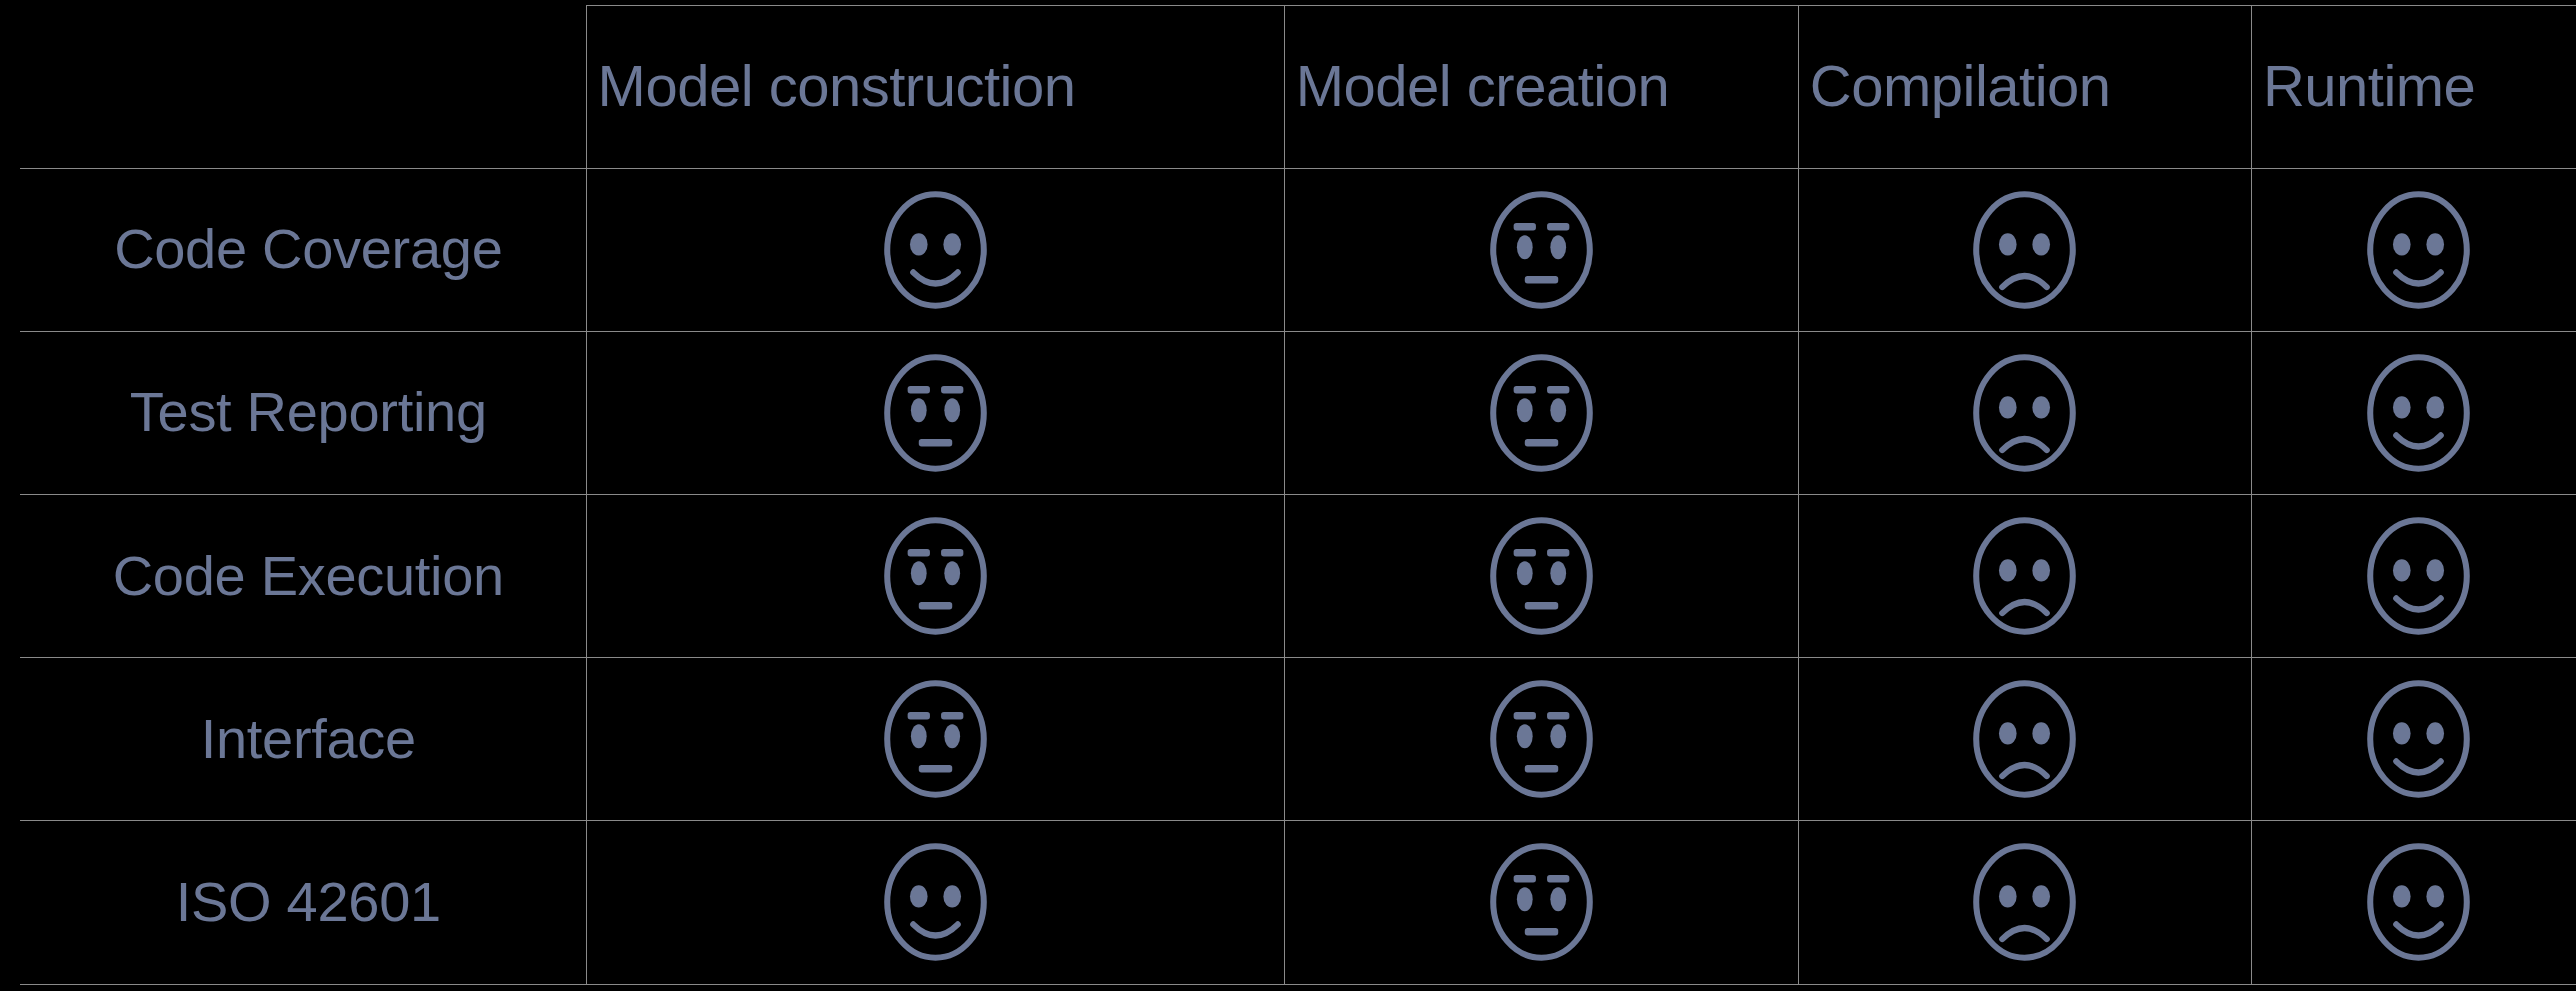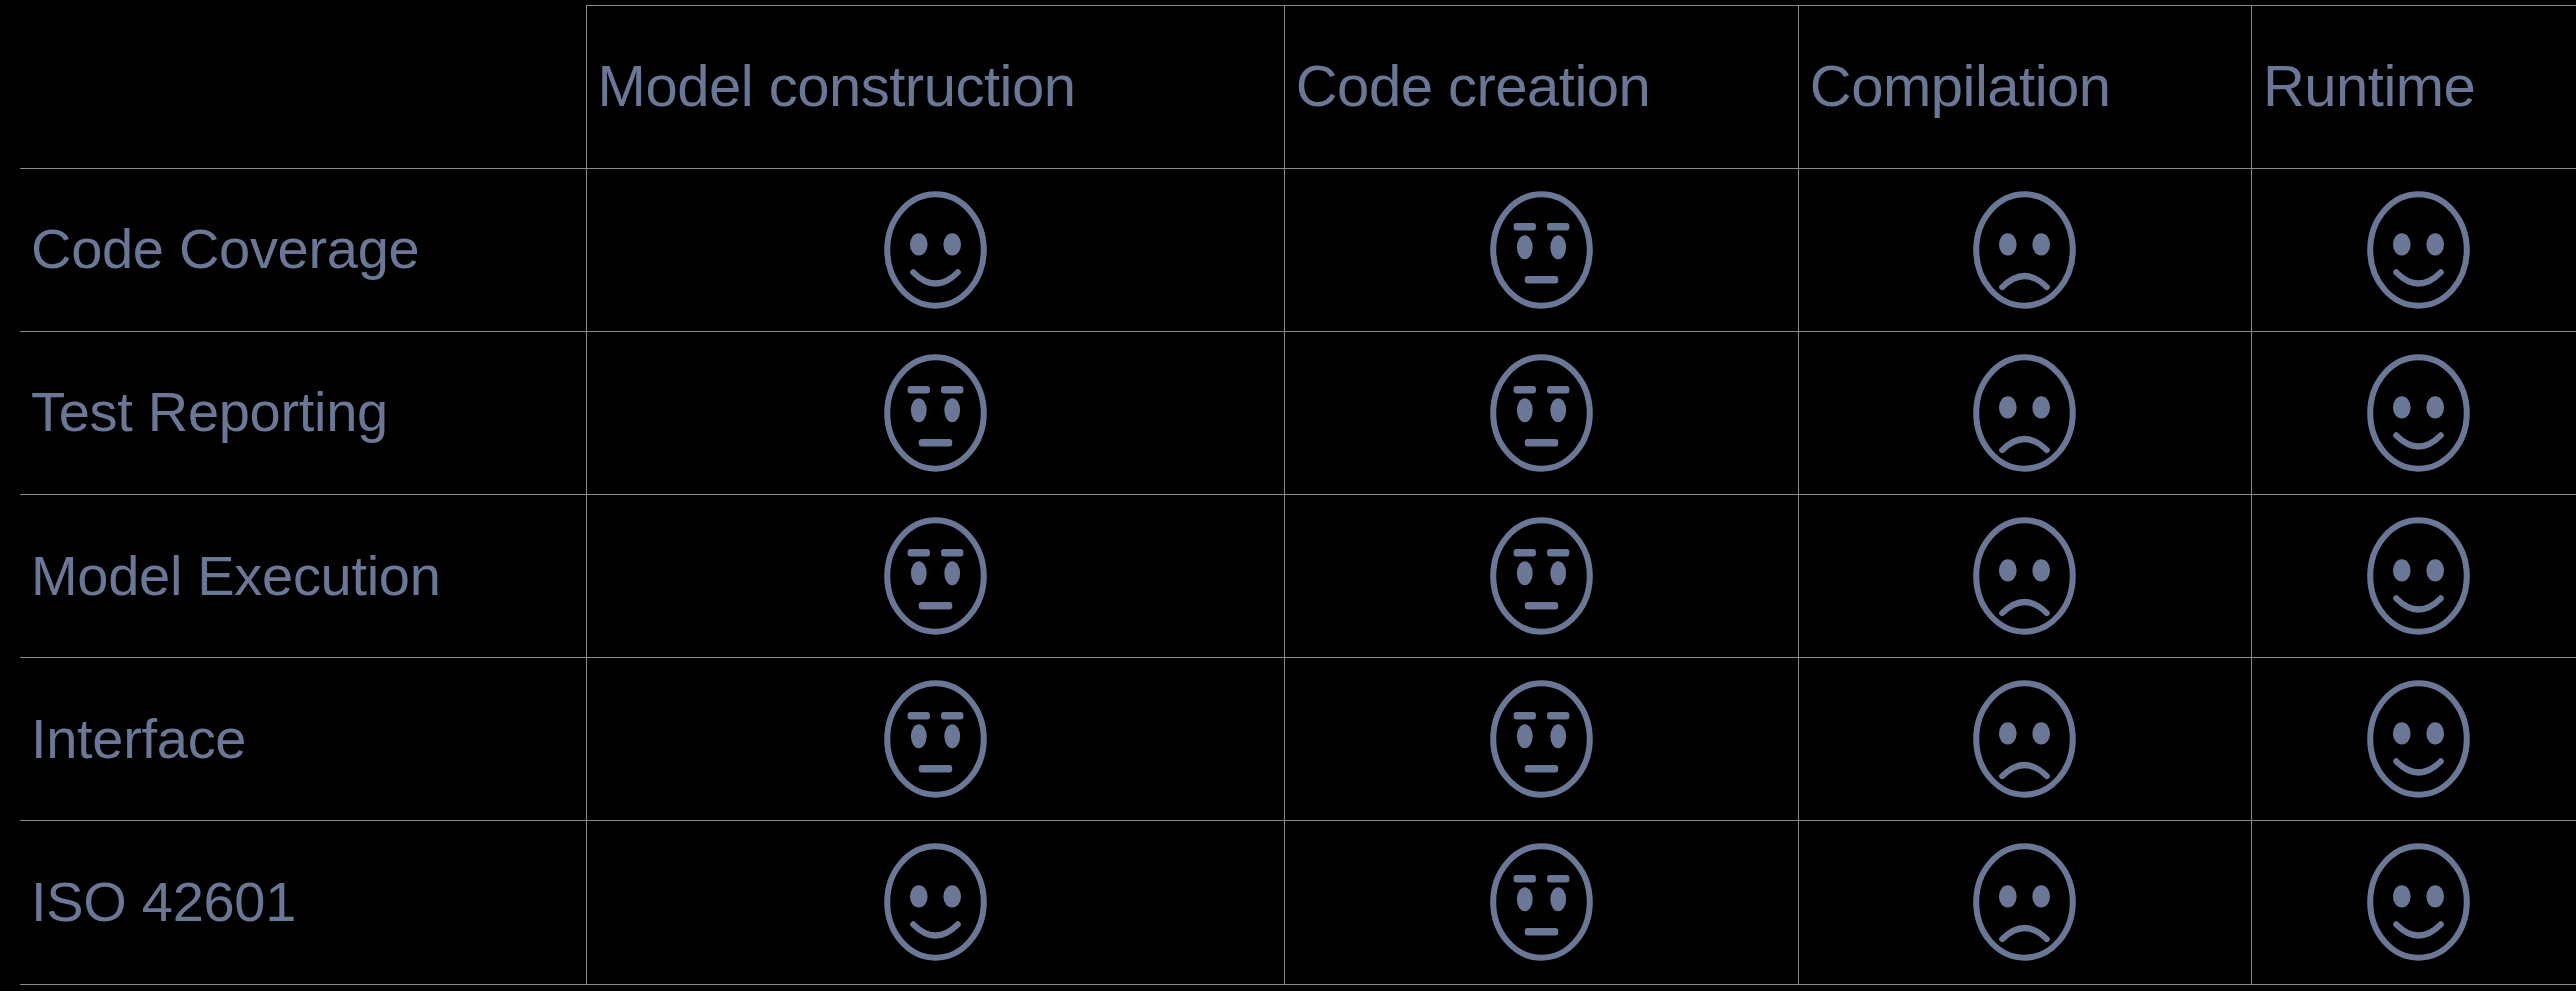--- a/index.html
+++ b/index.html
@@ -59,21 +59,21 @@
     padding-left: 11px;
     white-space: nowrap;
     letter-spacing: -0.5px;
   }
 
   td.row-head {
     color: #6b7796;
     font-size: 56px;
     line-height: 1.05;
     font-weight: 400;
-    text-align: left;
+    text-align: center;
     padding-left: 11px;
     white-space: nowrap;
     border-left: none;
     letter-spacing: -0.3px;
   }
 
   td.cell-icon {
     text-align: center;
   }
   .face-wrap {
@@ -112,21 +112,21 @@
       <col class="c-label">
         <col class="c-model">
         <col class="c-code">
         <col class="c-comp">
         <col class="c-run">
     </colgroup>
     <thead>
       <tr class="header-row">
         <td class="corner"></td>
         <td class="col-head">Model construction</td>
-        <td class="col-head">Code creation</td>
+        <td class="col-head">Model creation</td>
         <td class="col-head">Compilation</td>
         <td class="col-head">Runtime</td>
       </tr>
     </thead>
     <tbody>
       <tr class="data-row">
         <td class="row-head">Code Coverage</td>
         <td class="cell-icon">
             <span class="face-wrap">
               <svg class="face-svg" viewBox="0 0 128 140" xmlns="http://www.w3.org/2000/svg">
@@ -211,21 +211,21 @@
               <svg class="face-svg" viewBox="0 0 128 140" xmlns="http://www.w3.org/2000/svg">
                 <ellipse class="stroke" cx="64" cy="70" rx="52" ry="60"></ellipse>
                 <ellipse class="solid" cx="46" cy="64" rx="9.5" ry="12"></ellipse>
                 <ellipse class="solid" cx="82" cy="64" rx="9.5" ry="12"></ellipse>
                 <path class="stroke" d="M 40 94 Q 64 118 88 94"></path>
               </svg>
             </span>
           </td>
       </tr>
       <tr class="data-row">
-        <td class="row-head">Model Execution</td>
+        <td class="row-head">Code Execution</td>
         <td class="cell-icon">
             <span class="face-wrap">
               <svg class="face-svg" viewBox="0 0 128 140" xmlns="http://www.w3.org/2000/svg">
                 <ellipse class="stroke" cx="64" cy="70" rx="52" ry="60"></ellipse>
                 <rect class="brow" x="34" y="41" width="24" height="8" rx="3"></rect>
                 <rect class="brow" x="70" y="41" width="24" height="8" rx="3"></rect>
                 <ellipse class="solid" cx="46" cy="67" rx="8.5" ry="13"></ellipse>
                 <ellipse class="solid" cx="82" cy="67" rx="8.5" ry="13"></ellipse>
                 <rect class="brow" x="46" y="98" width="36" height="8" rx="3"></rect>
               </svg>

